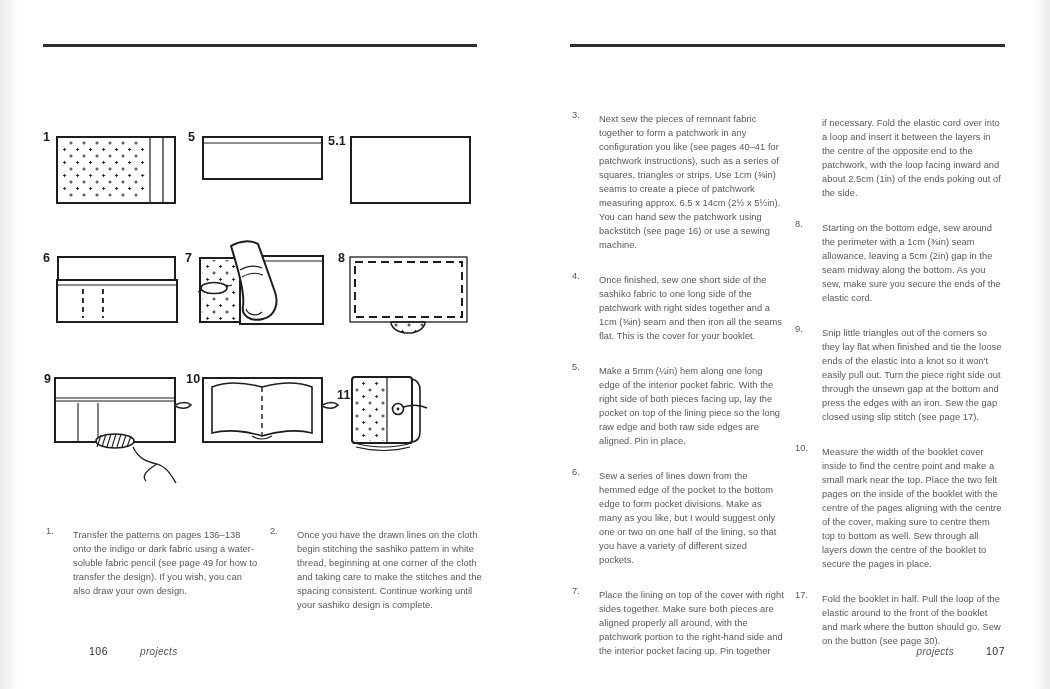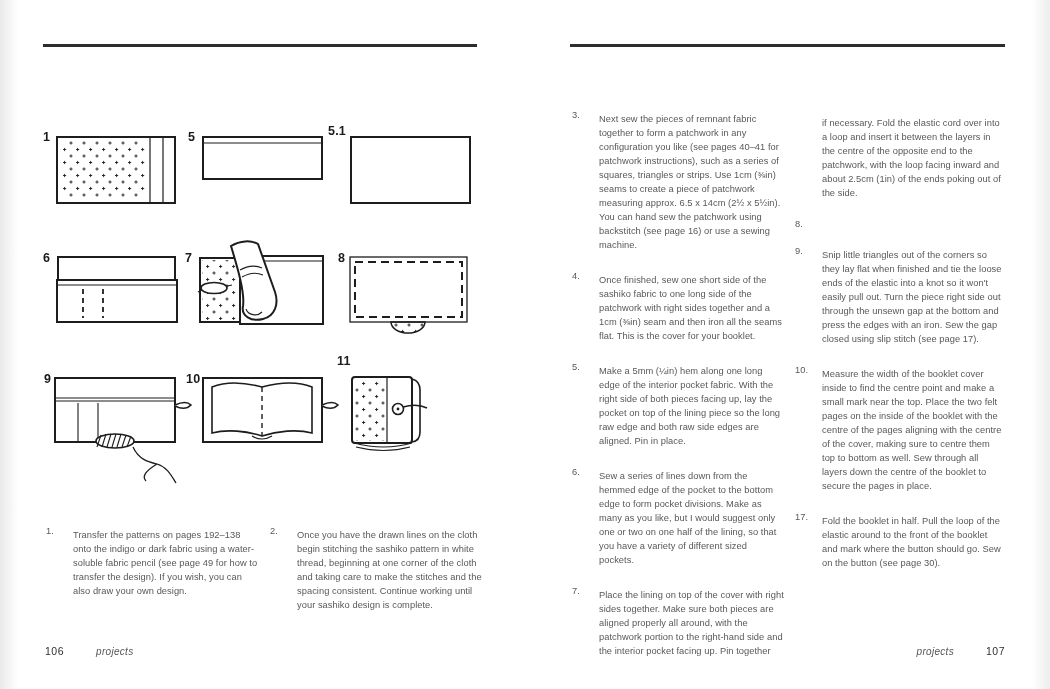--- a/index.html
+++ b/index.html
@@ -24,21 +24,21 @@
 
   .step{display:flex;font-size:9.3px;line-height:14px;letter-spacing:.05px;margin-bottom:13px;}
   .step .num{flex:none;width:23px;}
   .step p{margin:4px;flex:1;}
 
   .steps-left-1{position:absolute;left:46px;top:524px;width:216px;}
   .steps-left-2{position:absolute;left:270px;top:524px;width:216px;}
   .col-a{position:absolute;left:47px;top:108px;width:216px;}
   .col-b{position:absolute;left:270px;top:112px;width:212px;}
 
-  .footer{position:absolute;bottom:32px;font-size:10px;color:#3f4043;display:flex;align-items:center;gap:32px;}
+  .footer{position:absolute;bottom:32px;font-size:10px;color:#3f4043;display:flex;align-items:center;gap:32px;margin-left:44px;}
   .footer-left{left:45px;}
   .footer-right{right:45px;}
   .folio-label{font-style:italic;font-size:10px;color:#55565a;letter-spacing:.3px;}
   .pagenum{font-size:10.5px;letter-spacing:.5px;color:#2f3033;}
   svg{position:absolute;left:0;top:0;}
 </style>
 </head>
 <body>
 
 <div class="edge-shade edge-left"></div>
@@ -121,33 +121,33 @@
         <path d="M377 259 q8 2 8 11 v42 q0 9 -8 10" stroke-width="1.6"></path>
         <path d="M319 323 q30 8 58 0 M321 327 q28 7 54 0" stroke-width="1.2"></path>
         <path d="M368 287 q14 -4 24 1" stroke-width="1.4"></path>
         <circle cx="363" cy="289" r="5.5" fill="#fff" stroke-width="1.6"></circle>
         <circle cx="363" cy="289" r="1.4" fill="#1d1d1d" stroke="none"></circle>
       </g>
     </svg>
 
     <div class="fig-label" style="left:8px;top:10px;">1</div>
     <div class="fig-label" style="left:153px;top:10px;">5</div>
-    <div class="fig-label" style="left:293px;top:4px;">5.1</div>
+    <div class="fig-label" style="left:293px;top:14px;">5.1</div>
     <div class="fig-label" style="left:8px;top:131px;">6</div>
     <div class="fig-label" style="left:150px;top:131px;">7</div>
     <div class="fig-label" style="left:303px;top:131px;">8</div>
     <div class="fig-label" style="left:9px;top:252px;">9</div>
     <div class="fig-label" style="left:151px;top:252px;">10</div>
-    <div class="fig-label" style="left:302px;top:234px;">11</div>
+    <div class="fig-label" style="left:302px;top:268px;">11</div>
   </div>
 
   <div class="steps-left-1">
     <div class="step">
       <span class="num">1.</span>
-      <p>Transfer the patterns on pages 192–138 onto the indigo or dark fabric using a water-soluble fabric pencil (see page 49 for how to transfer the design). If you wish, you can also draw your own design.</p>
+      <p>Transfer the patterns on pages 136–138 onto the indigo or dark fabric using a water-soluble fabric pencil (see page 49 for how to transfer the design). If you wish, you can also draw your own design.</p>
     </div>
   </div>
   <div class="steps-left-2">
     <div class="step">
       <span class="num">2.</span>
       <p>Once you have the drawn lines on the cloth begin stitching the sashiko pattern in white thread, beginning at one corner of the cloth and taking care to make the stitches and the spacing consistent. Continue working until your sashiko design is complete.</p>
     </div>
   </div>
 
   <div class="footer footer-left">
@@ -182,20 +182,21 @@
     </div>
   </div>
 
   <div class="col-b">
     <div class="step">
       <span class="num"></span>
       <p>if necessary. Fold the elastic cord over into a loop and insert it between the layers in the centre of the opposite end to the patchwork, with the loop facing inward and about 2.5cm (1in) of the ends poking out of the side.</p>
     </div>
     <div class="step">
       <span class="num">8.</span>
+      <p>Starting on the bottom edge, sew around the perimeter with a 1cm (⅜in) seam allowance, leaving a 5cm (2in) gap in the seam midway along the bottom. As you sew, make sure you secure the ends of the elastic cord.</p>
     </div>
     <div class="step">
       <span class="num">9.</span>
       <p>Snip little triangles out of the corners so they lay flat when finished and tie the loose ends of the elastic into a knot so it won't easily pull out. Turn the piece right side out through the unsewn gap at the bottom and press the edges with an iron. Sew the gap closed using slip stitch (see page 17).</p>
     </div>
     <div class="step">
       <span class="num">10.</span>
       <p>Measure the width of the booklet cover inside to find the centre point and make a small mark near the top. Place the two felt pages on the inside of the booklet with the centre of the pages aligning with the centre of the cover, making sure to centre them top to bottom as well. Sew through all layers down the centre of the booklet to secure the pages in place.</p>
     </div>
     <div class="step">

